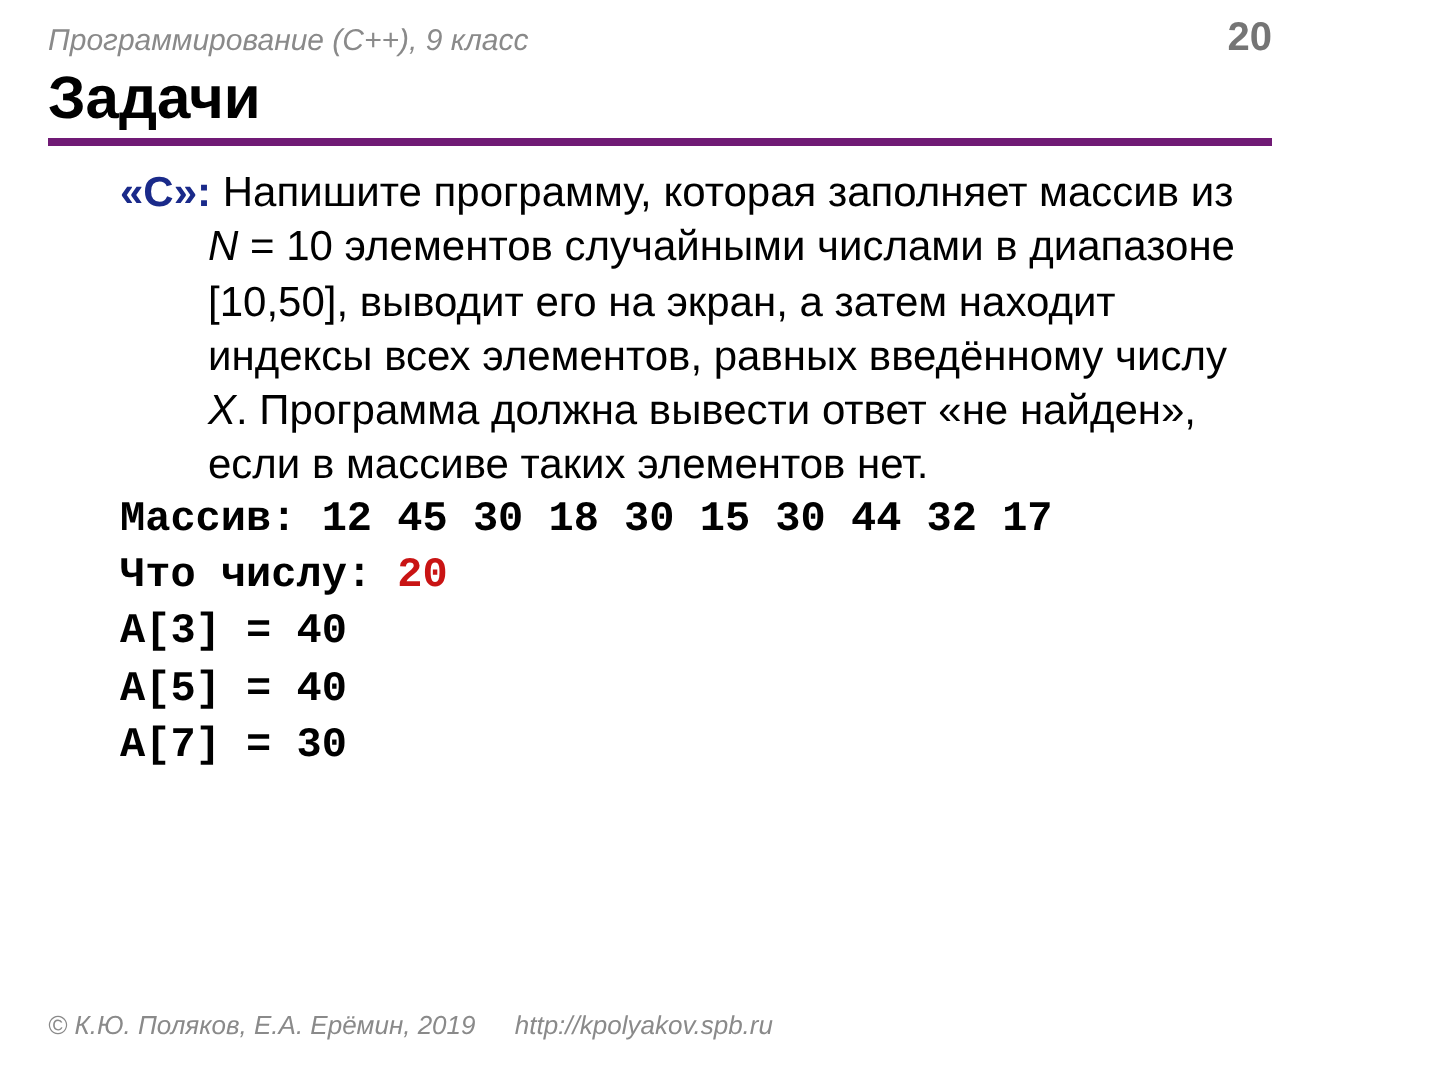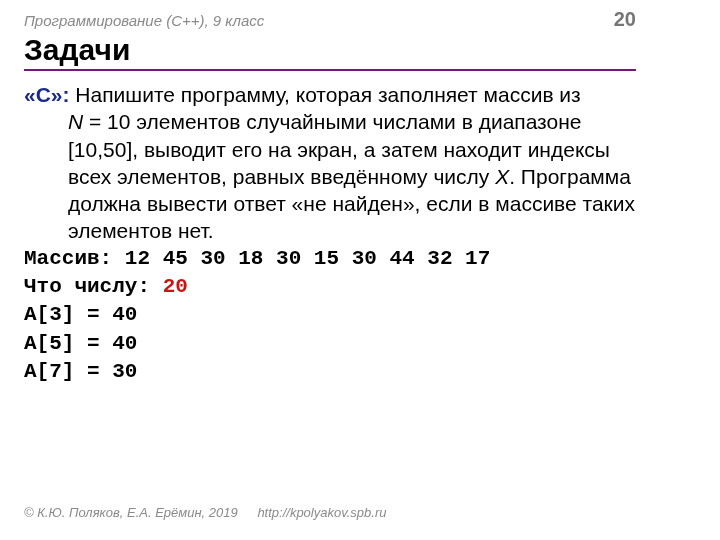--- a/index.html
+++ b/index.html
@@ -1,21 +1,21 @@
 <!DOCTYPE html>
 <html><head>
   <meta charset="utf-8">
   <style>
     * { box-sizing: border-box; margin: 0; padding: 0; }
     html, body { width: 720px; height: 540px; font-family: Arial, Helvetica, sans-serif; background: #fff; overflow: hidden; }
     .slide { width: 660px; height: 540px; position: relative; padding: 8px 24px 0 24px; }
     .topbar { display: flex; justify-content: space-between; align-items: baseline; color: #8a8a8a; font-style: italic; font-size: 15px; margin-bottom: 2px; }
     .topbar .pagenum { font-size: 20px; font-weight: bold; color: #757575; font-style: normal; }
-    .title { font-size: 30px; font-weight: bold; color: #000; border-bottom: 2px solid #701a75; padding-bottom: 2px; margin-bottom: 10px; }
-    .body { font-size: 21px; line-height: 1.3; color: #000; }
+    .title { font-size: 30px; font-weight: bold; color: #000; border-bottom: 4px solid #701a75; padding-bottom: 2px; margin-bottom: 10px; }
+    .body { font-size: 21px; line-height: 1.3; color: #000; margin-left: 36px; }
     .task-label { color: #1a2a8a; font-weight: bold; }
     .italic { font-style: italic; }
     .task-text { display: block; padding-left: 44px; text-indent: -0px; }
     .task-wrap { padding-left: 0; }
     .example-label { color: #1a2a8a; font-weight: bold; margin-top: 4px; }
     .mono { font-family: "Courier New", Courier, monospace; font-weight: bold; font-size: 21px; line-height: 1.35; white-space: pre; }
     .red { color: #c91414; }
     .footer { position: absolute; left: 24px; bottom: 20px; font-size: 13px; color: #8a8a8a; font-style: italic; }
     .footer .link { color: #8a8a8a; margin-left: 16px; font-style: italic; }
   </style>

